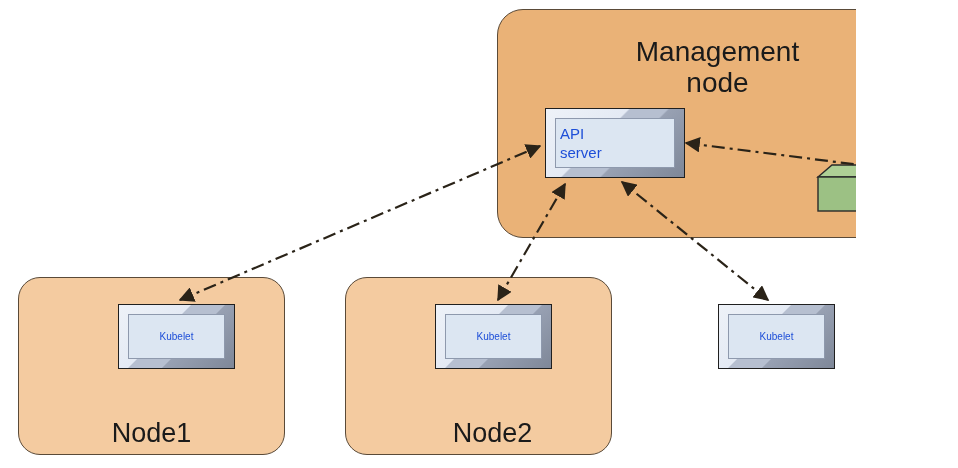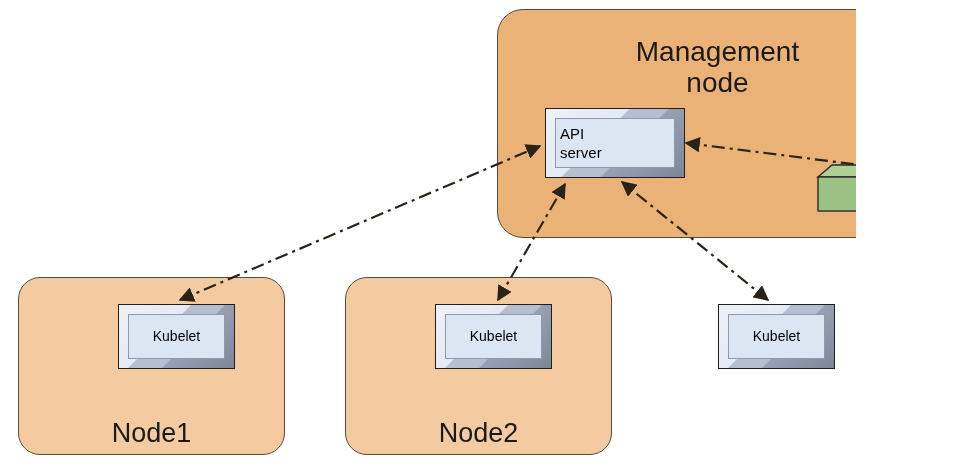--- a/index.html
+++ b/index.html
@@ -74,28 +74,28 @@
     position: absolute;
     left: 0; top: 0; right: 0; bottom: 0;
     background:
       linear-gradient(315deg, #7e8798 0%, #98a1b3 40%, rgba(255,255,255,0) 41%);
     pointer-events: none;
   }
   .bevel-label {
     position: absolute;
     left: 0; right: 0;
     text-align: center;
-    color: #000000;
+    color: #1d4ed8;
     font-size: 15px;
     line-height: 1.25;
     white-space: pre-line;
     z-index: 5;
   }
   .api-label { top: 16px; left: 14px; right: auto; text-align: left; font-size: 15px; }
-  .kubelet-label { top: 50%; transform: translateY(-50%); font-size: 14px; }
+  .kubelet-label { top: 50%; transform: translateY(-50%); font-size: 10px; }
 
   
   .ca-cuboid { position: absolute; }
   .ca-label {
     position: absolute;
     color: #1a1a1a;
     font-size: 17px;
     text-align: center;
     z-index: 4;
     pointer-events: none;
@@ -143,21 +143,21 @@
   <div class="container-box node-box" style="left:18px; top:277px; width:267px; height:178px;">
     <div class="container-title node-title">Node1</div>
   </div>
   <div class="bevel-box" style="left:118px; top:304px; width:117px; height:65px;">
     <div class="bevel-tl"></div>
     <div class="bevel-br"></div>
     <div class="bevel-face"></div>
     <div class="bevel-label kubelet-label">Kubelet</div>
   </div>
 
-  <div class="container-box node-box" style="left:345px; top:277px; width:267px; height:178px;">
+  <div class="container-box node-box" style="left:345px; top:277px; width:267px; height:178px;padding-left:14px;">
     <div class="container-title node-title">Node2</div>
   </div>
   <div class="bevel-box" style="left:435px; top:304px; width:117px; height:65px;">
     <div class="bevel-tl"></div>
     <div class="bevel-br"></div>
     <div class="bevel-face"></div>
     <div class="bevel-label kubelet-label">Kubelet</div>
   </div>
 
   <div class="bevel-box" style="left:718px; top:304px; width:117px; height:65px;">

